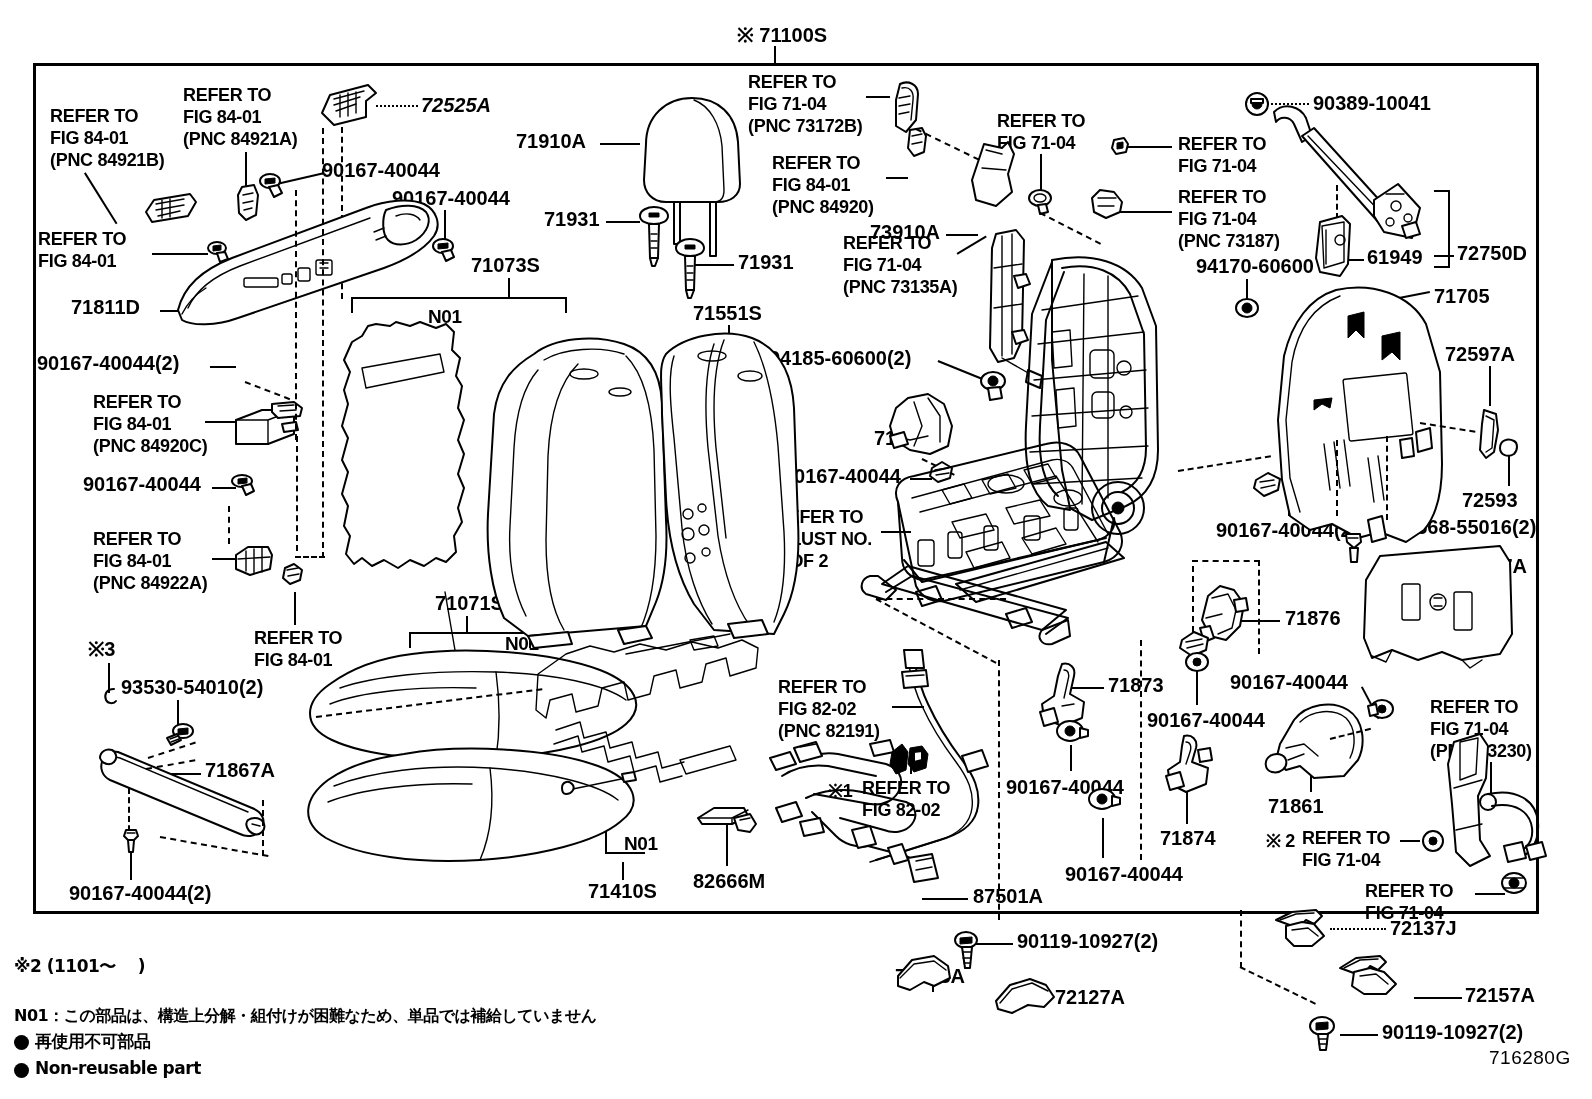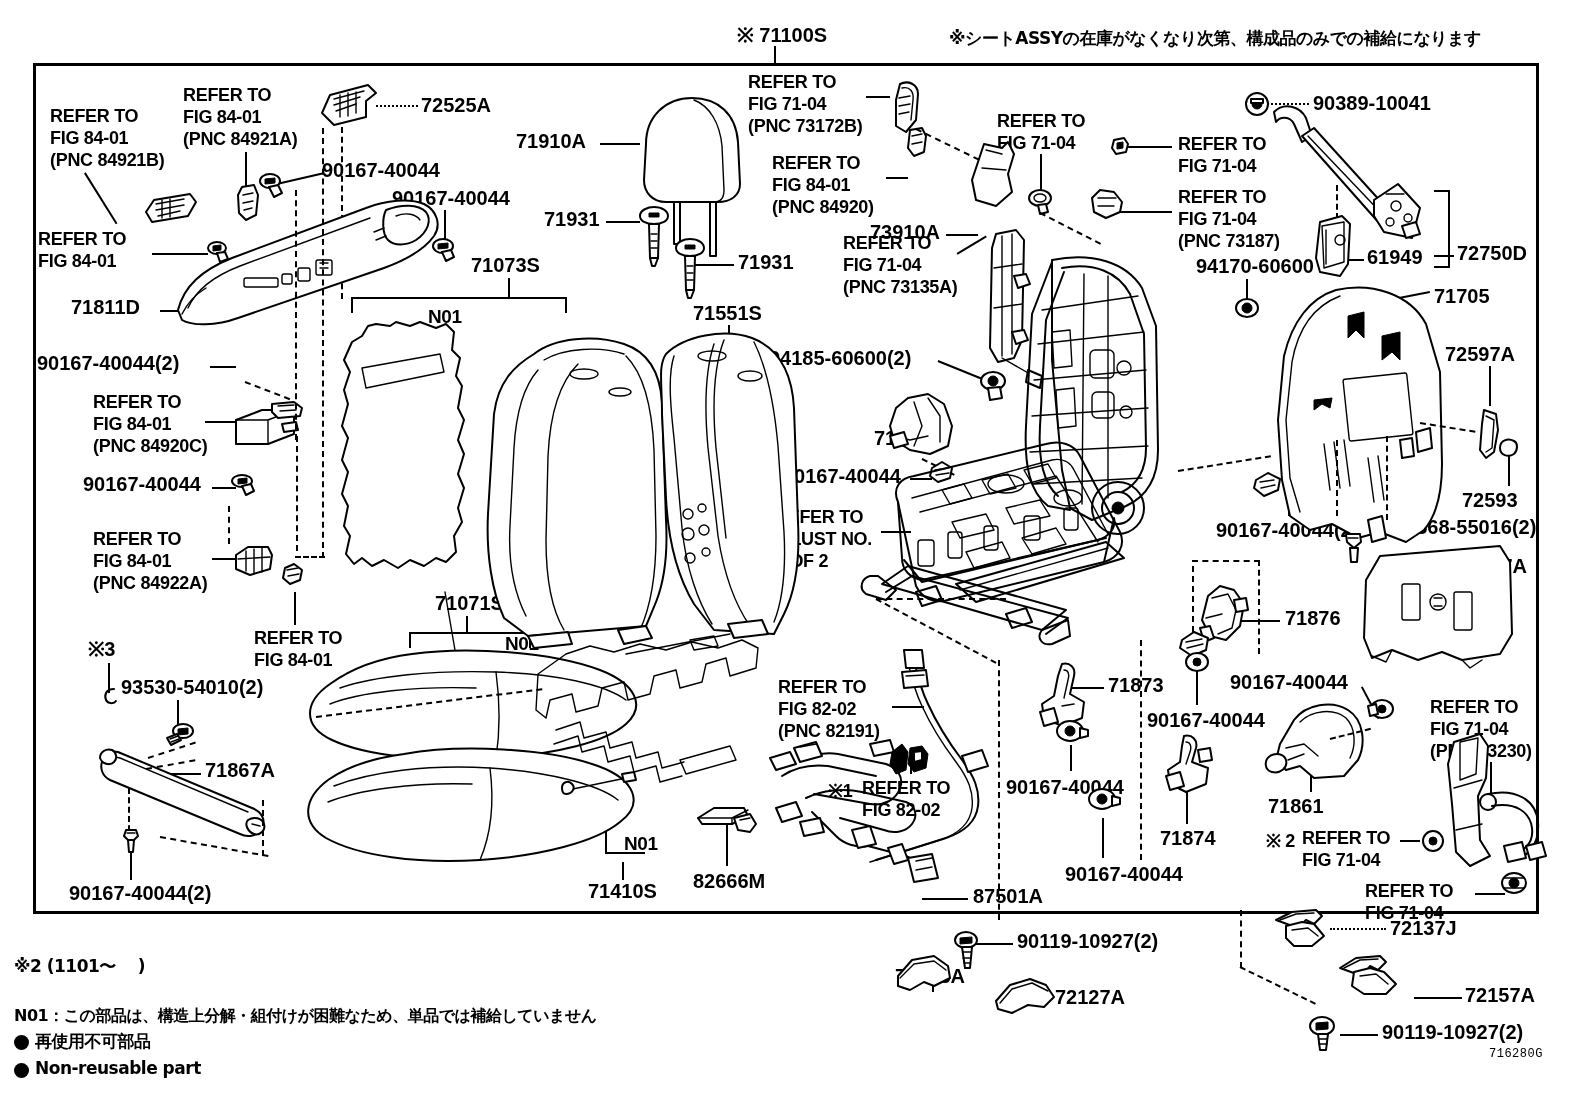--- a/index.html
+++ b/index.html
@@ -9,22 +9,22 @@
 
   
   .lbl{position:absolute;white-space:pre;font-family:"Liberation Sans",sans-serif;
        font-weight:bold;font-size:19px;letter-spacing:-0.4px;line-height:21px;}
   .pn{font-size:20px;font-weight:bold;letter-spacing:0px;}
   .refer{font-size:18px;font-weight:bold;line-height:22px;letter-spacing:-0.3px;}
   .jp{font-family:"DejaVu Sans",sans-serif;font-weight:bold;font-size:17px;letter-spacing:-0.5px;}
   .note{position:absolute;white-space:pre;font-family:"DejaVu Sans",sans-serif;
         font-weight:bold;font-size:17px;letter-spacing:-0.5px;}
   .n01{font-size:19px;font-weight:bold;}
-  .diagid{position:absolute;font-size:12px;font-weight:normal;letter-spacing:0.5px;
-          font-family:Liberation Mono, monospace;text-align:center;}
+  .diagid{position:absolute;font-size:19px;font-weight:normal;letter-spacing:0.5px;
+          font-family:Liberation Sans, sans-serif;text-align:center;}
 
   
   .bullet{position:absolute;width:15px;height:15px;border-radius:50%;background:#000;}
   .hr{position:absolute;background:#000;height:2px;}
   .vr{position:absolute;background:#000;width:2px;}
   .leader{position:absolute;background:#000;height:1.6px;transform-origin:0 50%;}
   .dotline{position:absolute;height:0;border-top:2px dotted #000;}
   .dashv{position:absolute;width:0;border-left:2px dashed #000;}
   .dashh{position:absolute;height:0;border-top:2px dashed #000;}
   .dashd{position:absolute;height:0;border-top:2px dashed #000;transform-origin:0 50%;}
@@ -38,21 +38,20 @@
   .sb{fill:#000;stroke:#000;stroke-width:1;}
   .sth{fill:none;stroke:#000;stroke-width:1.4;stroke-linejoin:round;stroke-linecap:round;}
 </style>
 </head>
 <body>
 
 <div id="stage">
 
   <div class="lbl pn" style="left:737px;top:25px;">※ 71100S</div>
   <div class="vr" style="left:774px;top:46px;height:19px;"></div>
-  <div class="note jp" style="left:949px;top:27px;">※シートASSYの在庫がなくなり次第、構成品のみでの補給になります</div>
 
   <div class="frame" style="left:33px;top:63px;width:1500px;height:845px;"></div>
 
   <div class="lbl refer" style="left:50px;top:105px;">REFER TO
 FIG 84-01
 (PNC 84921B)</div>
   <div class="leader" style="left:85px;top:172px;width:60px;transform:rotate(58deg);"></div>
 
   <div class="lbl refer" style="left:183px;top:84px;">REFER TO
 FIG 84-01
@@ -97,21 +96,21 @@
 
   <div class="lbl pn" style="left:121px;top:677px;">93530-54010(2)</div>
   <div class="vr" style="left:177px;top:700px;height:28px;"></div>
 
   <div class="lbl pn" style="left:205px;top:760px;">71867A</div>
   <div class="hr" style="left:155px;top:773px;width:46px;"></div>
 
   <div class="lbl pn" style="left:69px;top:883px;">90167-40044(2)</div>
   <div class="vr" style="left:130px;top:838px;height:42px;"></div>
 
-  <div class="lbl pn" style="left:421px;top:95px;">72525A</div>
+  <div class="lbl pn" style="left:421px;top:95px;font-style:italic;">72525A</div>
   <div class="dotline" style="left:376px;top:105px;width:42px;"></div>
 
   <div class="lbl pn" style="left:516px;top:131px;">71910A</div>
   <div class="hr" style="left:600px;top:143px;width:40px;"></div>
 
   <div class="lbl pn" style="left:544px;top:209px;">71931</div>
   <div class="hr" style="left:606px;top:221px;width:34px;"></div>
 
   <div class="lbl pn" style="left:738px;top:252px;">71931</div>
   <div class="hr" style="left:694px;top:264px;width:40px;"></div>

